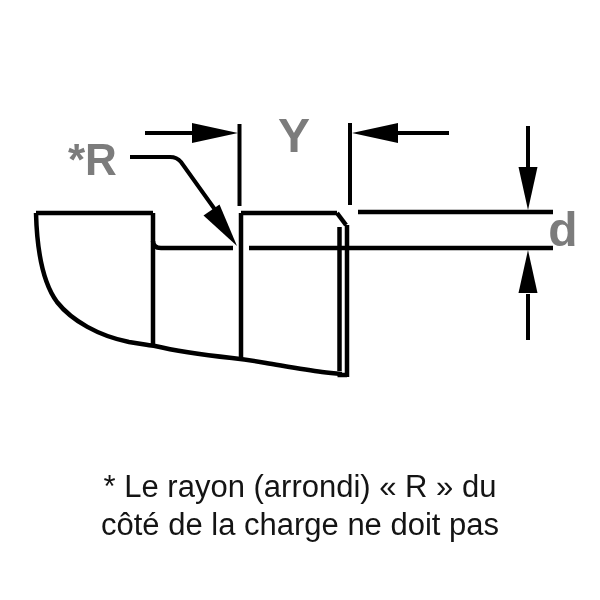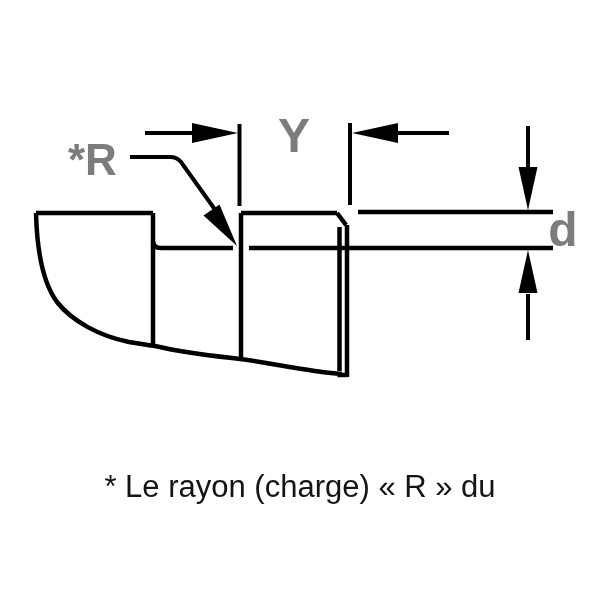--- a/index.html
+++ b/index.html
@@ -79,16 +79,17 @@
     </g>
 
     <g>
       <path class="dim" d="M130 157 H170 Q177 157 181 162 L216 211"></path>
       <polygon class="ah" points="237,246 203.5,215.5 219.5,204.5"></polygon>
       <text class="glabel" x="68" y="175" font-size="44" text-anchor="start">*R</text>
     </g>
   </svg>
 
   <div class="caption">
-    <div>* Le rayon (charge) « R » du</div>
+    <div>* Le rayon (arrondi) « R » du</div>
+    <div>côté de la charge ne doit pas</div>
   </div>
 
 </div>
 
 </body></html>

